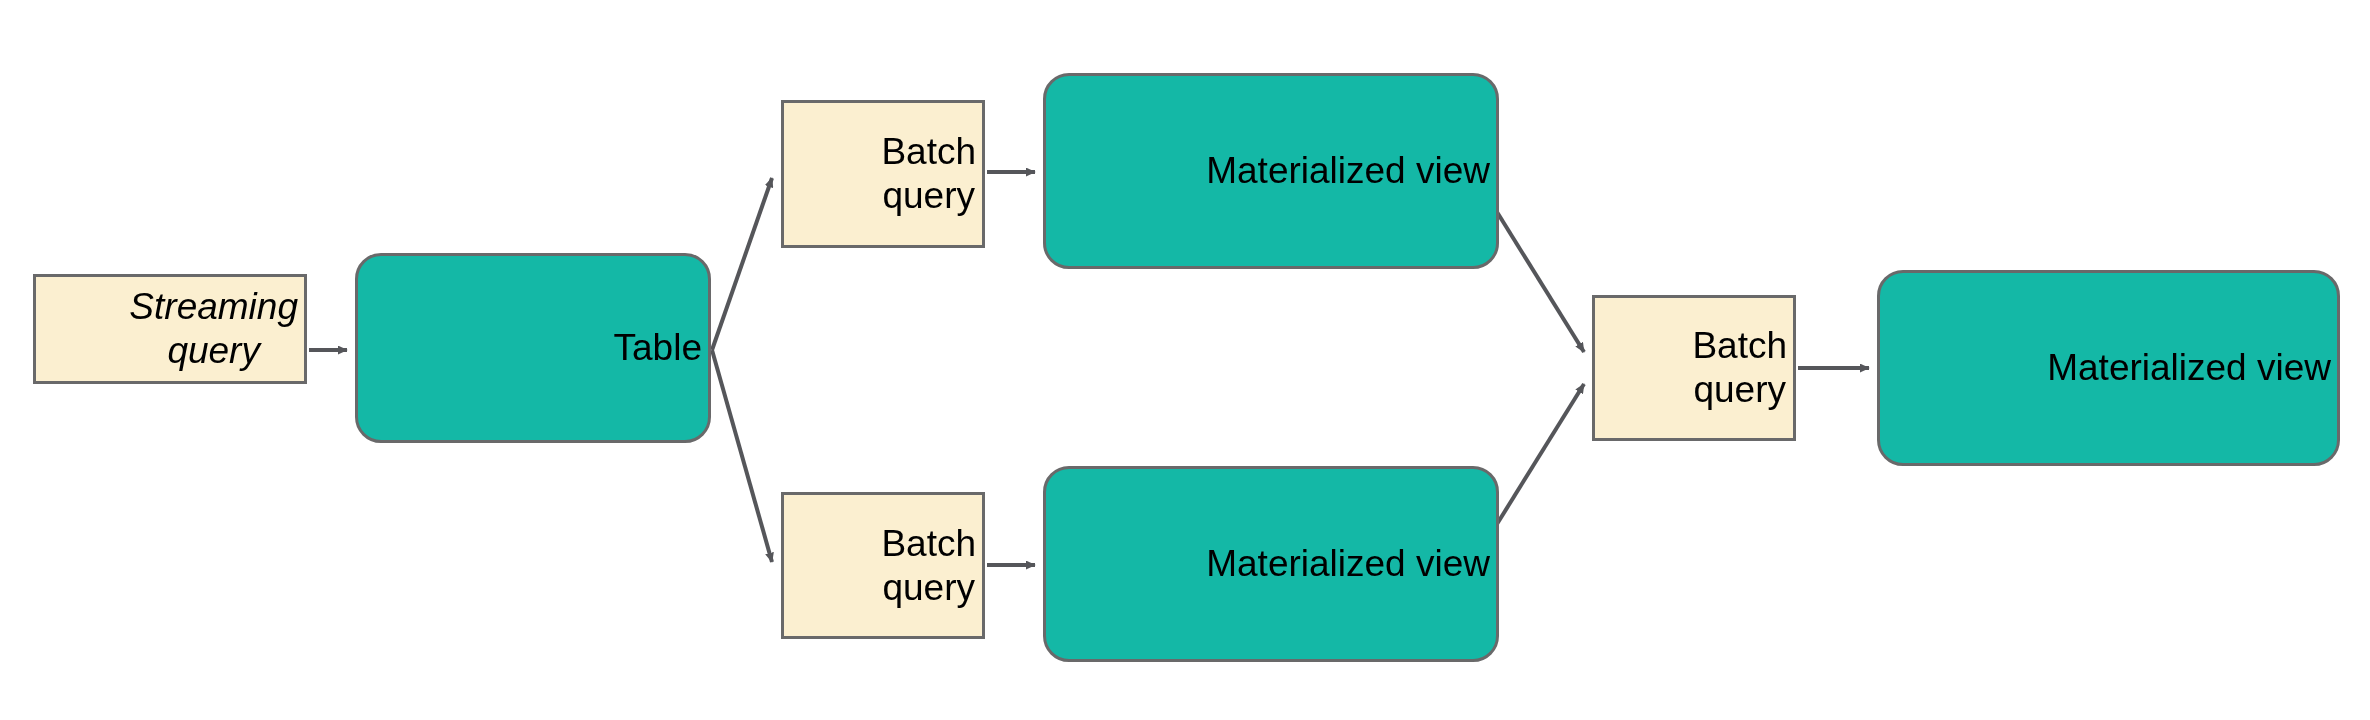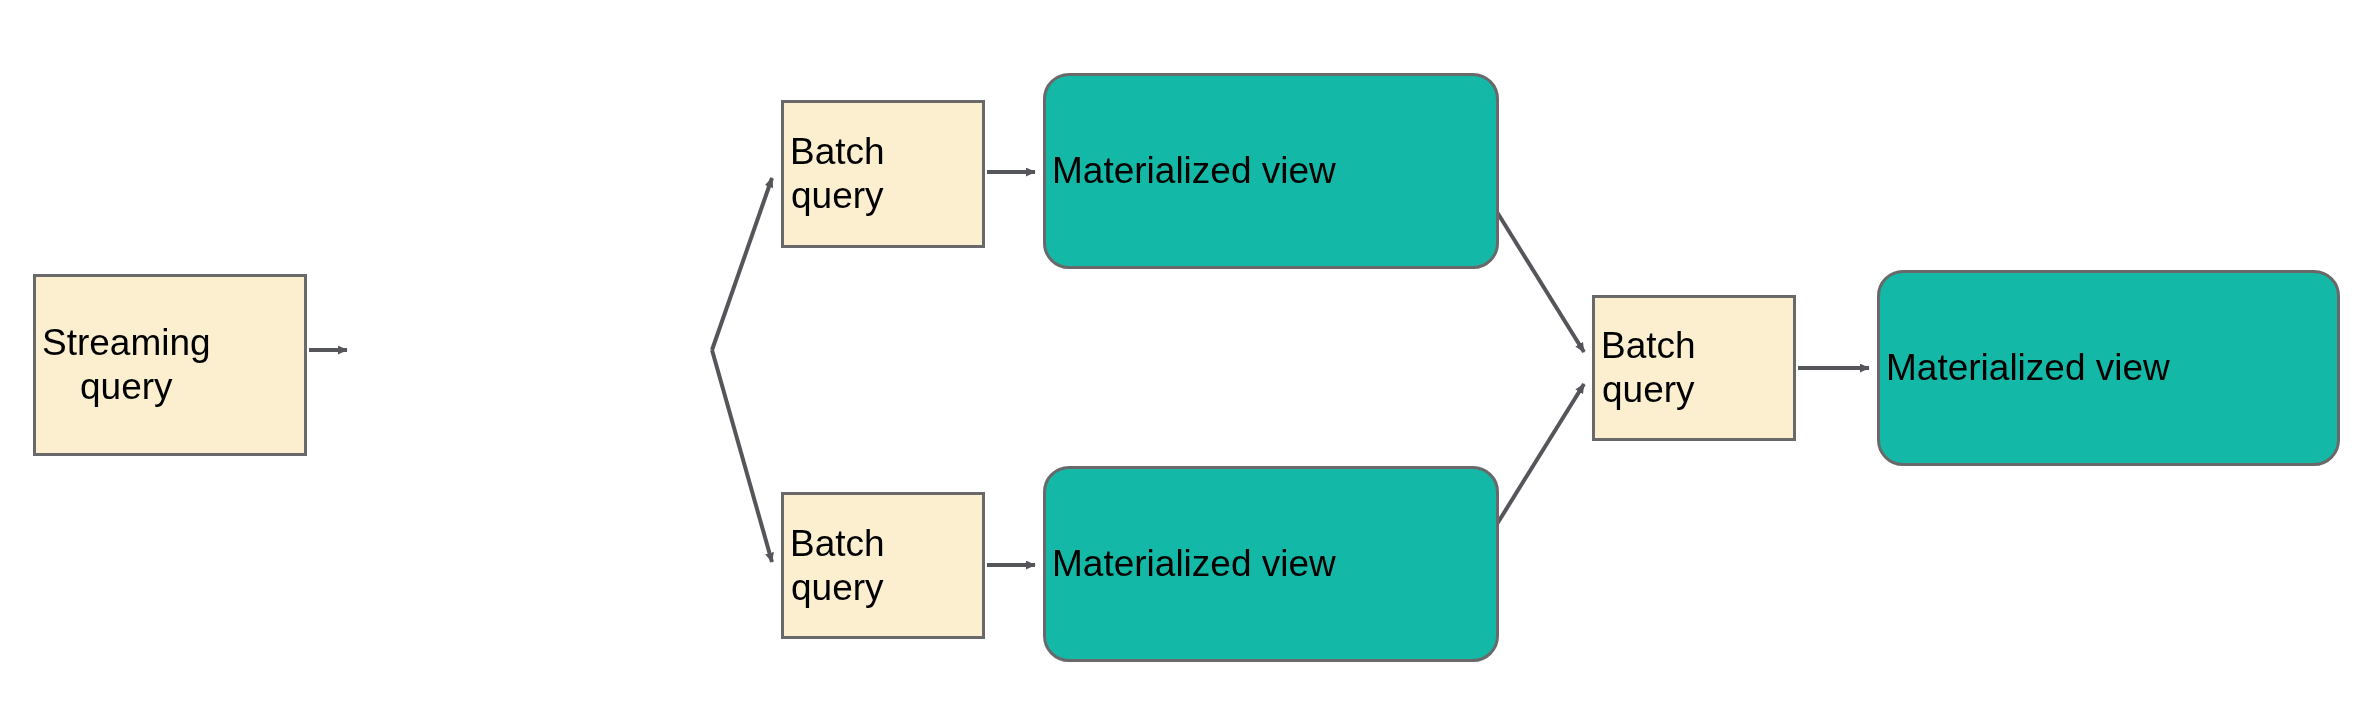--- a/index.html
+++ b/index.html
@@ -23,21 +23,21 @@
     left: 0;
     top: 0;
     width: 2370px;
     height: 720px;
   }
   .node {
     position: absolute;
     box-sizing: border-box;
     display: flex;
     align-items: center;
-    justify-content: flex-start;
+    justify-content: flex-end;
     text-align: center;
     color: #000000;
     line-height: 1.18;
     white-space: pre-line;
     z-index: 2;
   }
   .node-process {
     background: #fbefd0;
     border: 3px solid #69696a;
     border-radius: 0;
@@ -92,25 +92,28 @@
 
     <g>
       <line x1="1497" y1="524" x2="1584" y2="384" stroke="#55565a" stroke-width="4" marker-end="url(#arrowhead)"></line>
     </g>
 
     <g>
       <line x1="1798" y1="368" x2="1869" y2="368" stroke="#55565a" stroke-width="4" marker-end="url(#arrowhead)"></line>
     </g>
   </svg>
 
-  <div class="node node-process" style="left:33px; top:274px; width:274px; height:182px;">
+  <div class="node node-process" style="left:33px; top:274px; width:274px; height:110px;font-style:italic;">
     <span class="node-label">Streaming
 query</span>
   </div>
 
+  <div class="node node-store" style="left:355px; top:253px; width:356px; height:190px;">
+    <span class="node-label">Table</span>
+  </div>
 
   <div class="node node-process" style="left:781px; top:100px; width:204px; height:148px;">
     <span class="node-label">Batch
 query</span>
   </div>
 
   <div class="node node-store" style="left:1043px; top:73px; width:456px; height:196px;">
     <span class="node-label">Materialized view</span>
   </div>
 

